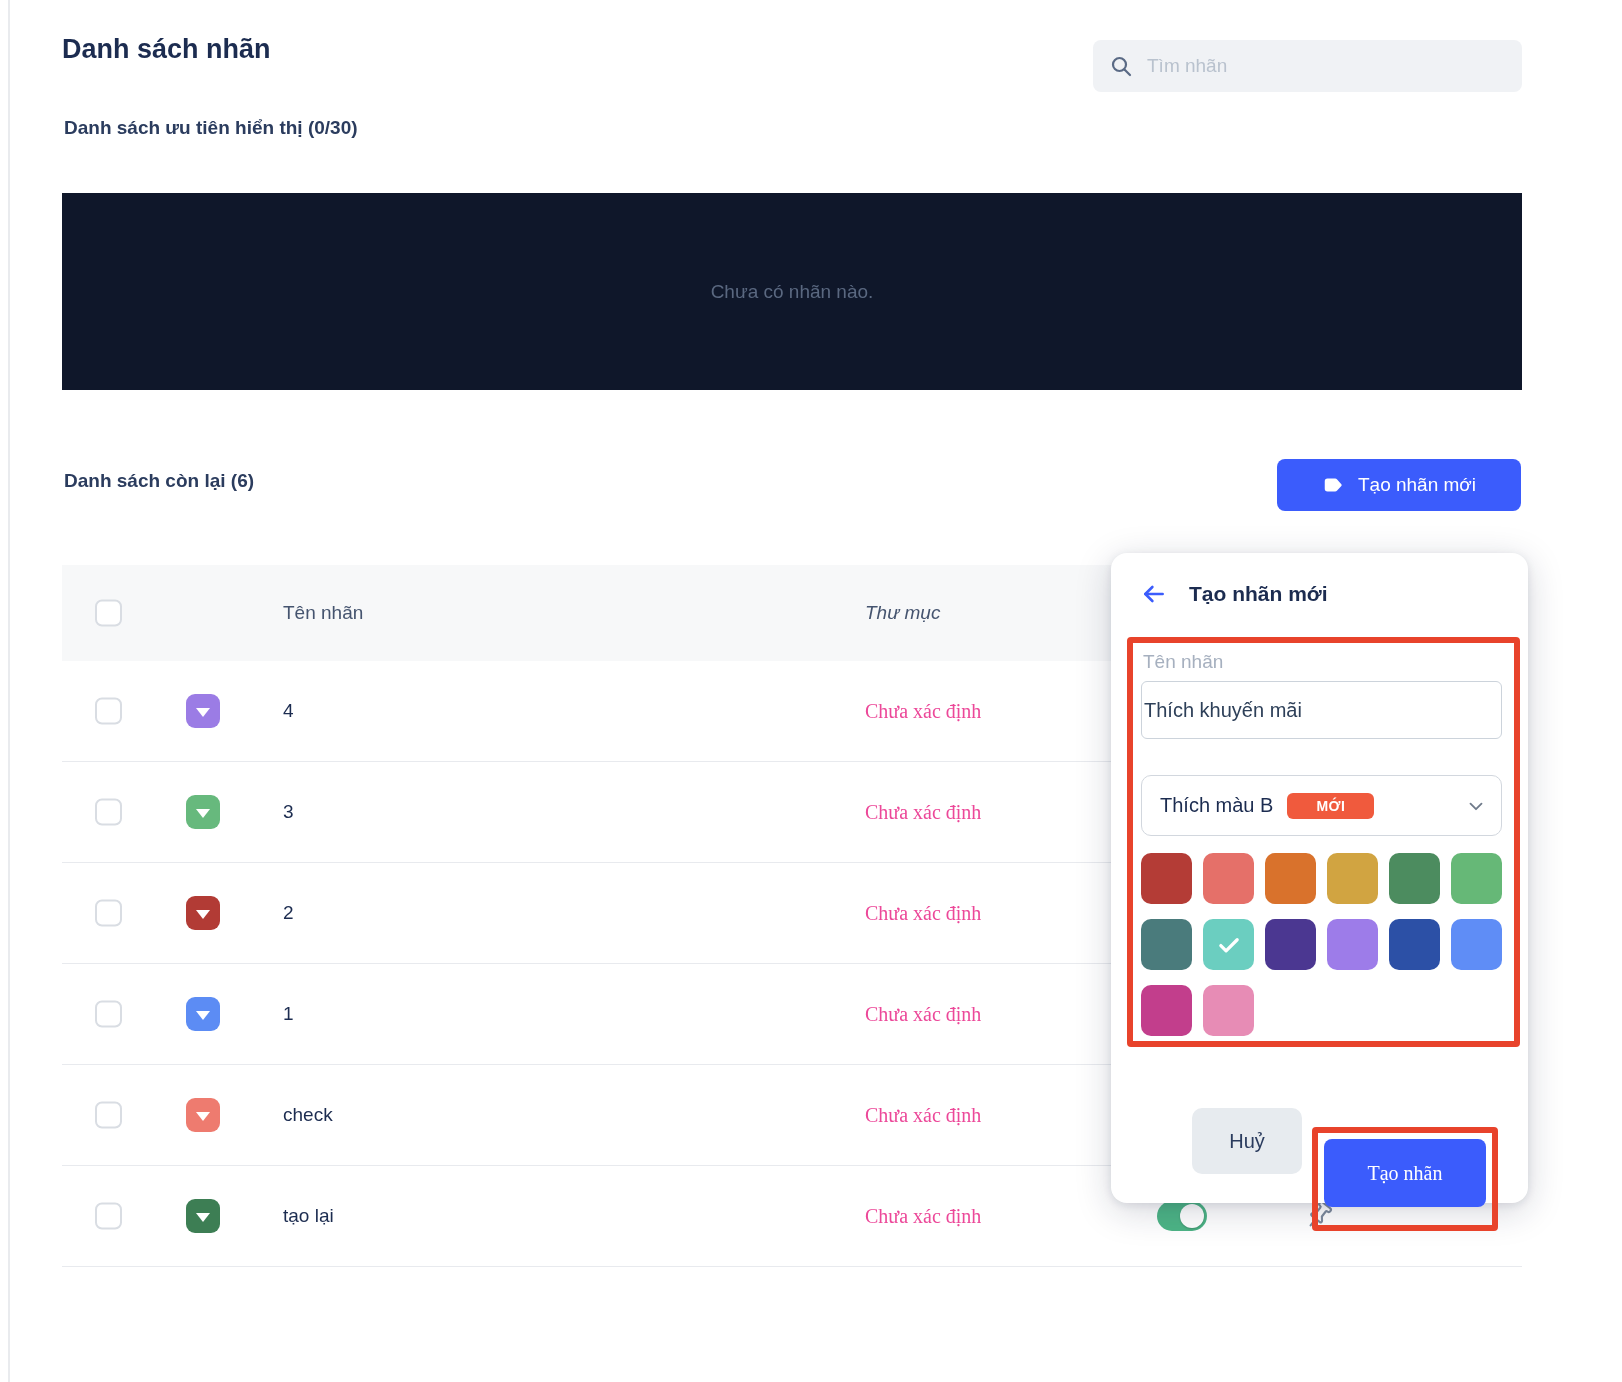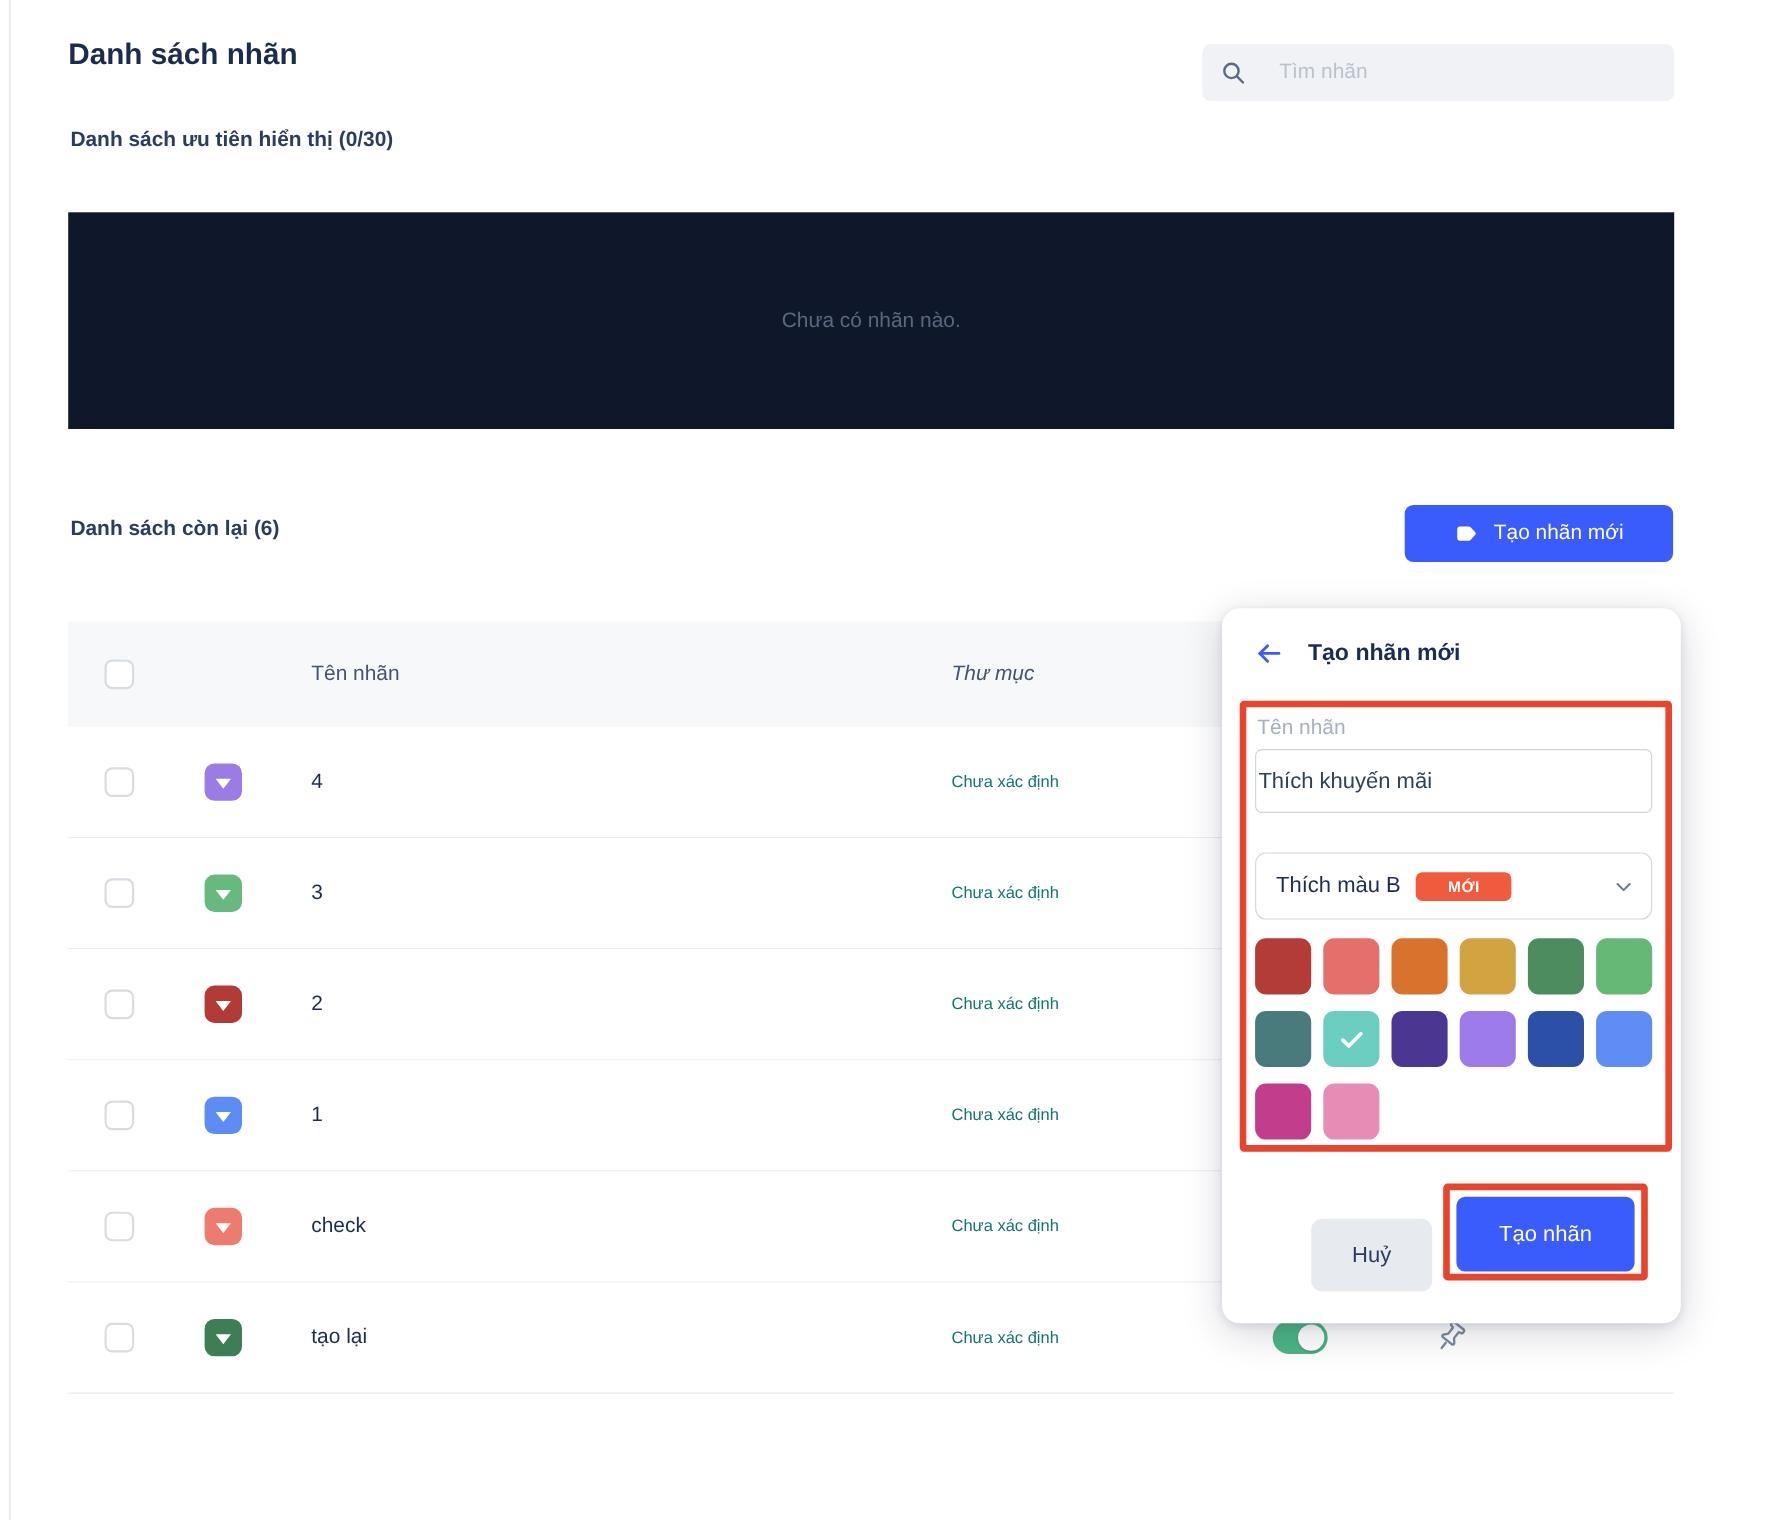--- a/index.html
+++ b/index.html
@@ -10,21 +10,21 @@
     color:#1c2c50;
   }
   .left-rule { position:absolute; left:8px; top:0; width:2px; height:100%; background:#e9ebee; }
 
   .page-title { position:absolute; left:62px; top:34px; font-size:27px; font-weight:bold; color:#1c2c50; }
 
   .search-box { position:absolute; left:1093px; top:40px; width:429px; height:52px;
     background:#f0f2f5; border-radius:8px; display:flex; align-items:center; padding:0 16px; }
   .search-box svg { flex:0 0 auto; margin-right:14px; }
   .search-input { border:none; outline:none; background:transparent; font-size:19px; width:100%;
-    font-family:inherit; color:#33435f;margin-left:16px; }
+    font-family:inherit; color:#33435f; }
   .search-input::placeholder { color:#b9c2ce; }
 
   .section-label { position:absolute; left:64px; font-size:19px; font-weight:600; color:#2b3c5e; }
   .lbl-priority { top:117px; }
   .lbl-remaining { top:470px; }
 
   .empty-panel { position:absolute; left:62px; top:193px; width:1460px; height:197px;
     background:#0f172a; display:flex; align-items:center; justify-content:center; }
   .empty-panel span { font-size:19px; color:#5a6880; }
 
@@ -37,21 +37,21 @@
   .thead { position:relative; height:96px; background:#f7f8f9; }
   .thead .col-label { position:absolute; top:50%; transform:translateY(-50%); font-size:19px; color:#45546f; }
   .trow { position:relative; height:101px; border-bottom:1px solid #e8eaee; background:#fff; }
   .cb { position:absolute; left:33px; top:50%; transform:translateY(-50%);
     width:27px; height:27px; border:2px solid #d9dde3; border-radius:7px; background:#fff; }
   .tag-chip { position:absolute; left:124px; top:50%; transform:translateY(-50%);
     width:34px; height:34px; border-radius:9px; display:flex; align-items:center; justify-content:center; }
   .tag-chip .caret { width:0; height:0; border-left:7px solid transparent; border-right:7px solid transparent;
     border-top:9px solid #fff; margin-top:2px; }
   .cell-name { position:absolute; left:221px; top:50%; transform:translateY(-50%); font-size:19px; color:#1c2c50; }
-  .cell-folder { position:absolute; left:803px; top:50%; transform:translateY(-50%); font-size:15px; color:#0f766e; }
+  .cell-folder { position:absolute; left:803px; top:50%; transform:translateY(-50%); font-size:20px; color:#ec4899;font-family:Liberation Serif, serif; }
   .toggle { position:absolute; left:1095px; top:50%; transform:translateY(-50%);
     width:50px; height:30px; border-radius:15px; background:#4db586; }
   .toggle .knob { position:absolute; right:3px; top:3px; width:24px; height:24px; border-radius:50%;
     background:#fff; box-shadow:0 1px 2px rgba(0,0,0,.2); }
   .pin-wrap { position:absolute; left:1240px; top:50%; transform:translateY(-50%); width:32px; height:32px;
     color:#7d8a9c; }
 
   
   .popup { position:absolute; left:1111px; top:553px; width:417px; height:650px; background:#fff;
     border-radius:16px; box-shadow:0 8px 36px rgba(20,30,60,.18), 0 2px 8px rgba(20,30,60,.10); z-index:10; }
@@ -66,21 +66,21 @@
     border-radius:10px; display:flex; align-items:center; padding:0 18px; cursor:pointer; background:#fff; }
   .palette-name { font-size:20px; color:#1c2c50; }
   .badge-new { margin-left:14px; background:#f05a3d; color:#fff; font-size:14px; font-weight:bold;
     padding:5px 29px; border-radius:6px; letter-spacing:.5px; }
   .palette-select .chev { position:absolute; right:14px; top:50%; transform:translateY(-50%); }
   .swatch-grid { margin-top:17px; display:grid; grid-template-columns:repeat(6,51px); gap:15px 11px; }
   .swatch { width:51px; height:51px; border-radius:10px; cursor:pointer; position:relative;
     display:flex; align-items:center; justify-content:center; }
   .cancel-btn { position:absolute; left:81px; top:555px; width:110px; height:66px; background:#e7ebef;
     border:none; border-radius:10px; font-size:20px; color:#2b3c5e; font-family:inherit; cursor:pointer; }
-  .hl-submit { left:201px; top:523px; width:186px; height:88px; }
+  .hl-submit { left:201px; top:574px; width:186px; height:104px;font-family:Liberation Serif, serif; }
   .submit-btn { position:absolute; left:6px; top:6px; width:162px; height:68px; background:#3b5cfc;
     border:none; border-radius:8px; font-size:20px; color:#fff; font-family:inherit; cursor:pointer; }
 </style>
 </head>
 <body>
 
 <div class="left-rule"></div>
 
 <div class="page-title">Danh sách nhãn</div>
 

